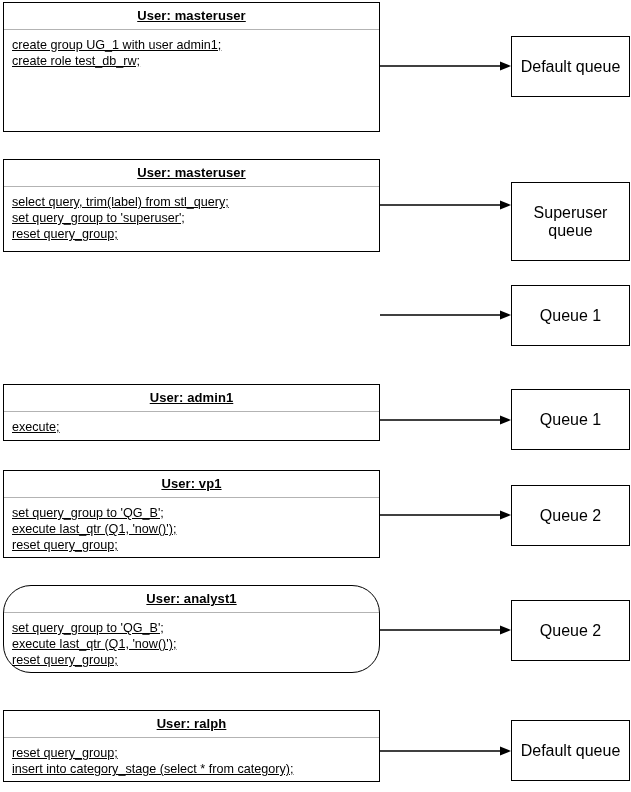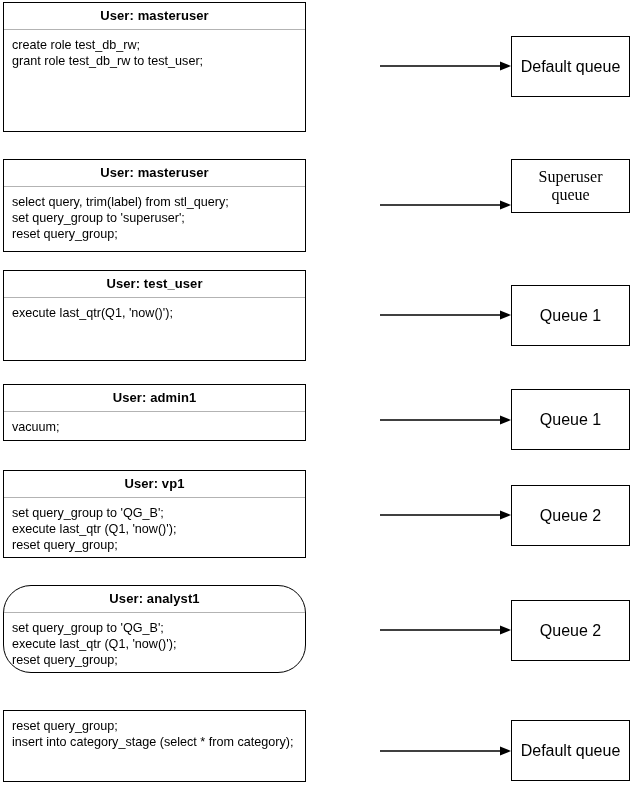--- a/index.html
+++ b/index.html
@@ -18,24 +18,25 @@
   #diagram {
     position: absolute;
     left: 0; top: 0;
     width: 631px;
     height: 792px;
   }
   
   .user-box {
     position: absolute;
     left: 3px;
-    width: 303px;
+    width: 377px;
     box-sizing: border-box;
     border: 1.6px solid #000000;
     background: #ffffff;
+    text-decoration: underline;
   }
   .user-box-header {
     height: 26px;
     line-height: 26px;
     text-align: center;
     font-weight: bold;
     font-size: 13px;
     letter-spacing: 0.1px;
     border-bottom: 1.4px solid #b3b3b3;
     white-space: nowrap;
@@ -83,22 +84,22 @@
     overflow: visible;
   }
 </style>
 </head>
 <body>
 
 <div id="diagram">
     <div class="user-box" style="top: 2px; height: 130px;">
       <div class="user-box-header">User: masteruser</div>
       <div class="user-box-body">
+        <div class="sql-line">create group UG_1 with user admin1;</div>
         <div class="sql-line">create role test_db_rw;</div>
-        <div class="sql-line">grant role test_db_rw to test_user;</div>
       </div>
     </div>
     <div class="connector" style="top: 60px;">
       <svg viewBox="0 0 131 12" xmlns="http://www.w3.org/2000/svg">
         <line x1="0" y1="6" x2="122" y2="6" stroke="#000" stroke-width="1.5"></line>
         <polygon points="131,6 120,1.4 120,10.6" fill="#000"></polygon>
       </svg>
     </div>
     <div class="queue-box" style="top: 36px; height: 61px;">
       <span class="queue-label">
@@ -112,47 +113,41 @@
         <div class="sql-line">set query_group to 'superuser';</div>
         <div class="sql-line">reset query_group;</div>
       </div>
     </div>
     <div class="connector" style="top: 199px;">
       <svg viewBox="0 0 131 12" xmlns="http://www.w3.org/2000/svg">
         <line x1="0" y1="6" x2="122" y2="6" stroke="#000" stroke-width="1.5"></line>
         <polygon points="131,6 120,1.4 120,10.6" fill="#000"></polygon>
       </svg>
     </div>
-    <div class="queue-box" style="top: 159px; height: 54px; font-family: Liberation Serif, serif;">
+    <div class="queue-box" style="top: 182px; height: 79px;">
       <span class="queue-label">
         <span style="display: block;">Superuser</span>
         <span style="display: block;">queue</span>
       </span>
     </div>
-    <div class="user-box" style="top: 270px; height: 91px;">
-      <div class="user-box-header">User: test_user</div>
-      <div class="user-box-body">
-        <div class="sql-line">execute last_qtr(Q1, 'now()');</div>
-      </div>
-    </div>
     <div class="connector" style="top: 309px;">
       <svg viewBox="0 0 131 12" xmlns="http://www.w3.org/2000/svg">
         <line x1="0" y1="6" x2="122" y2="6" stroke="#000" stroke-width="1.5"></line>
         <polygon points="131,6 120,1.4 120,10.6" fill="#000"></polygon>
       </svg>
     </div>
     <div class="queue-box" style="top: 285px; height: 61px;">
       <span class="queue-label">
         <span style="display: block;">Queue 1</span>
       </span>
     </div>
     <div class="user-box" style="top: 384px; height: 57px;">
       <div class="user-box-header">User: admin1</div>
       <div class="user-box-body">
-        <div class="sql-line">vacuum;</div>
+        <div class="sql-line">execute;</div>
       </div>
     </div>
     <div class="connector" style="top: 414px;">
       <svg viewBox="0 0 131 12" xmlns="http://www.w3.org/2000/svg">
         <line x1="0" y1="6" x2="122" y2="6" stroke="#000" stroke-width="1.5"></line>
         <polygon points="131,6 120,1.4 120,10.6" fill="#000"></polygon>
       </svg>
     </div>
     <div class="queue-box" style="top: 389px; height: 61px;">
       <span class="queue-label">
@@ -191,20 +186,21 @@
         <line x1="0" y1="6" x2="122" y2="6" stroke="#000" stroke-width="1.5"></line>
         <polygon points="131,6 120,1.4 120,10.6" fill="#000"></polygon>
       </svg>
     </div>
     <div class="queue-box" style="top: 600px; height: 61px;">
       <span class="queue-label">
         <span style="display: block;">Queue 2</span>
       </span>
     </div>
     <div class="user-box" style="top: 710px; height: 72px;">
+      <div class="user-box-header">User: ralph</div>
       <div class="user-box-body">
         <div class="sql-line">reset query_group;</div>
         <div class="sql-line">insert into category_stage (select * from category);</div>
       </div>
     </div>
     <div class="connector" style="top: 745px;">
       <svg viewBox="0 0 131 12" xmlns="http://www.w3.org/2000/svg">
         <line x1="0" y1="6" x2="122" y2="6" stroke="#000" stroke-width="1.5"></line>
         <polygon points="131,6 120,1.4 120,10.6" fill="#000"></polygon>
       </svg>

